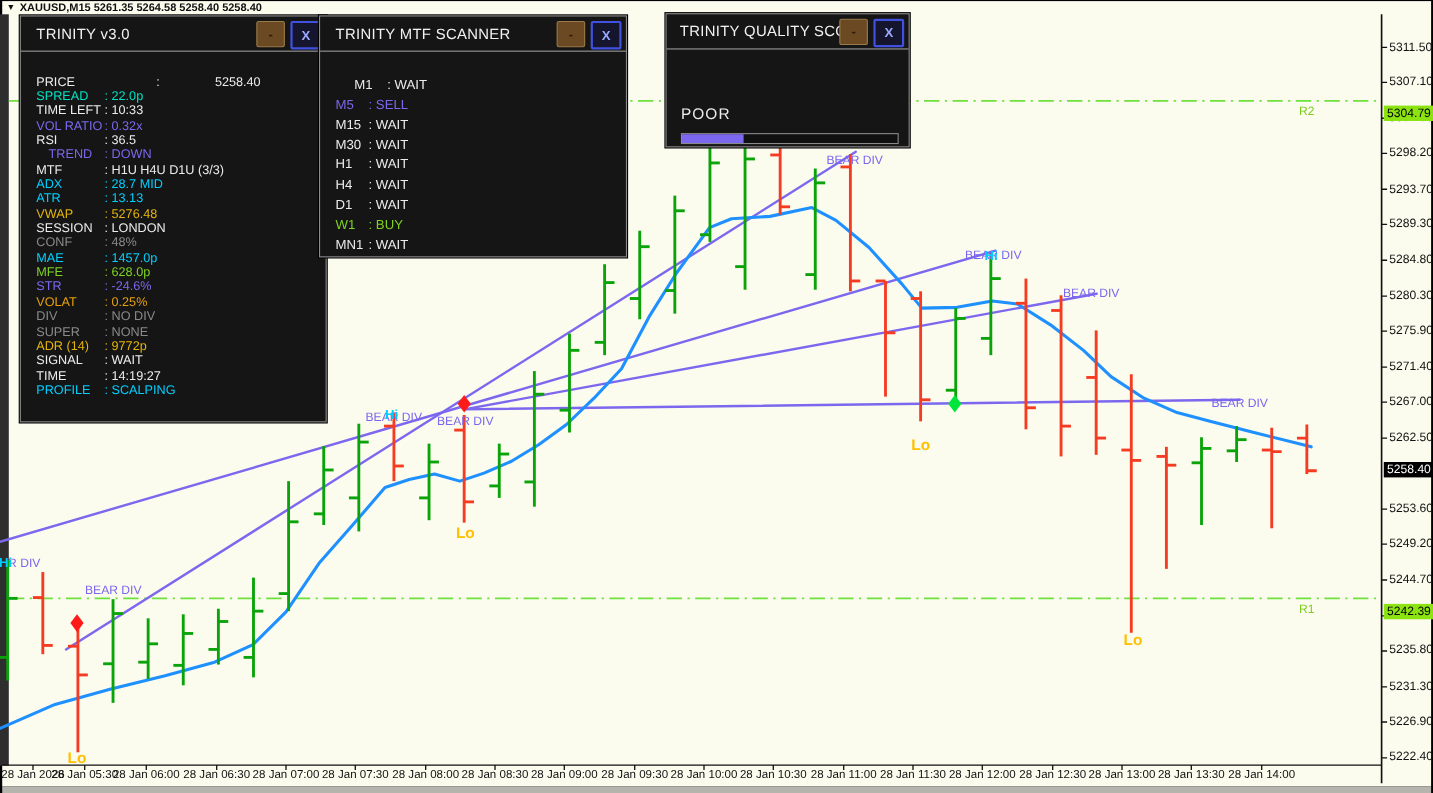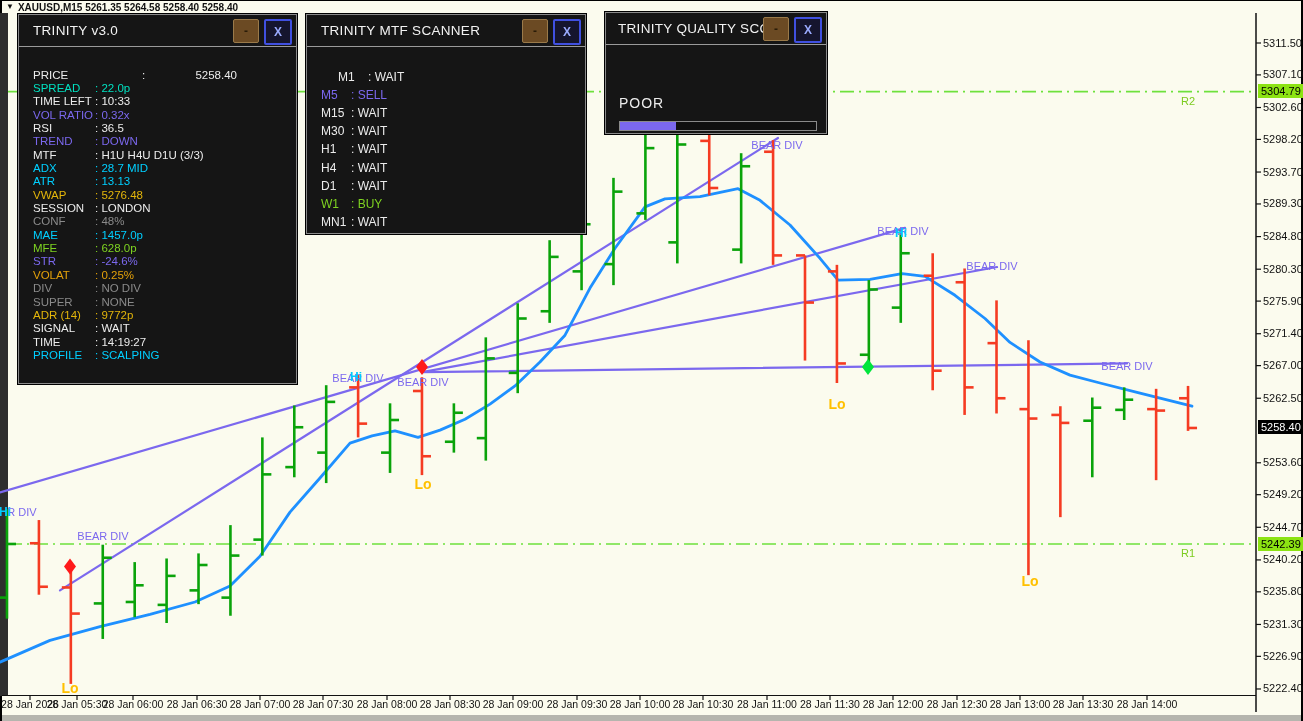--- a/index.html
+++ b/index.html
@@ -33,21 +33,21 @@
         font-size:36px;font-weight:bold;letter-spacing:1px;}
   #panel-quality .rating{position:absolute;left:13px;top:82px;font-size:14px;color:#ececec;
         letter-spacing:1px;}
   #panel-quality .pbar{position:absolute;left:13px;top:108px;width:196px;height:8px;
         background:#101010;border:1px solid #8a8a8a;}
   #panel-quality .pfill{height:100%;background:#7b68ee;}
   
   #y-axis{position:absolute;left:1256px;top:13px;width:64px;bottom:0;z-index:3;}
   .ylab{position:absolute;left:7px;font-size:11px;color:#111;}
   .badge{position:absolute;left:2px;font-size:11px;padding:0 3px;height:14px;line-height:14px;}
-  .badge.level{background:#8ce312;color:#000;}
+  .badge.level{background:#8ce312;color:#000;margin-top:12px;}
   .badge.current{background:#000;color:#fff;}
   #x-axis{position:absolute;left:0;top:698px;width:1256px;height:14px;z-index:3;}
   .xlab{position:absolute;top:0;transform:translateX(-50%);font-size:10.5px;color:#111;
         white-space:nowrap;}
 </style>
 </head>
 <body>
 
 <div id="app">
   <div id="paper"></div>
@@ -299,41 +299,41 @@
         <span class="btn min">-</span>
         <span class="btn cls">X</span>
       </span>
     </div>
     <div class="pbody" id="trinity-rows" style="top:53px;">
         <div class="prow" style="color: rgb(236, 236, 236); gap: 47px;"><span class="plabel">PRICE</span>: <span class="pval">5258.40</span></div>
         <div class="prow" style="color: rgb(0, 224, 192);"><span class="plabel">SPREAD</span>: <span class="pval">22.0p</span></div>
         <div class="prow" style="color: rgb(236, 236, 236);"><span class="plabel">TIME LEFT</span>: <span class="pval">10:33</span></div>
         <div class="prow" style="color: rgb(123, 104, 238);"><span class="plabel">VOL RATIO</span>: <span class="pval">0.32x</span></div>
         <div class="prow" style="color: rgb(236, 236, 236);"><span class="plabel">RSI</span>: <span class="pval">36.5</span></div>
-        <div class="prow" style="color: rgb(123, 104, 238);"><span class="plabel">TREND</span>: <span class="pval">DOWN</span></div>
+        <div class="prow" style="color: rgb(123, 104, 238); text-align: center;"><span class="plabel">TREND</span>: <span class="pval">DOWN</span></div>
         <div class="prow" style="color: rgb(236, 236, 236);"><span class="plabel">MTF</span>: <span class="pval">H1U H4U D1U (3/3)</span></div>
         <div class="prow" style="color: rgb(0, 207, 255);"><span class="plabel">ADX</span>: <span class="pval">28.7 MID</span></div>
         <div class="prow" style="color: rgb(0, 207, 255);"><span class="plabel">ATR</span>: <span class="pval">13.13</span></div>
         <div class="prow" style="color: rgb(227, 181, 10);"><span class="plabel">VWAP</span>: <span class="pval">5276.48</span></div>
         <div class="prow" style="color: rgb(236, 236, 236);"><span class="plabel">SESSION</span>: <span class="pval">LONDON</span></div>
         <div class="prow" style="color: rgb(138, 138, 138);"><span class="plabel">CONF</span>: <span class="pval">48%</span></div>
         <div class="prow" style="color: rgb(0, 207, 255);"><span class="plabel">MAE</span>: <span class="pval">1457.0p</span></div>
         <div class="prow" style="color: rgb(126, 211, 33);"><span class="plabel">MFE</span>: <span class="pval">628.0p</span></div>
         <div class="prow" style="color: rgb(123, 104, 238);"><span class="plabel">STR</span>: <span class="pval">-24.6%</span></div>
         <div class="prow" style="color: rgb(227, 160, 10);"><span class="plabel">VOLAT</span>: <span class="pval">0.25%</span></div>
         <div class="prow" style="color: rgb(138, 138, 138);"><span class="plabel">DIV</span>: <span class="pval">NO DIV</span></div>
         <div class="prow" style="color: rgb(138, 138, 138);"><span class="plabel">SUPER</span>: <span class="pval">NONE</span></div>
         <div class="prow" style="color: rgb(227, 181, 10);"><span class="plabel">ADR (14)</span>: <span class="pval">9772p</span></div>
         <div class="prow" style="color: rgb(236, 236, 236);"><span class="plabel">SIGNAL</span>: <span class="pval">WAIT</span></div>
         <div class="prow" style="color: rgb(236, 236, 236);"><span class="plabel">TIME</span>: <span class="pval">14:19:27</span></div>
         <div class="prow" style="color: rgb(0, 207, 255);"><span class="plabel">PROFILE</span>: <span class="pval">SCALPING</span></div>
       </div>
   </div>
 
-  <div class="panel" id="panel-scanner" style="left:306px;top:14px;width:278px;height:218px;">
+  <div class="panel" id="panel-scanner" style="left:290px;top:14px;width:278px;height:218px;">
     <div class="ptitle">
       <span class="ptext">TRINITY MTF SCANNER</span>
       <span class="pbtns">
         <span class="btn min">-</span>
         <span class="btn cls">X</span>
       </span>
     </div>
     <div class="pbody" id="scanner-rows" style="top:53px;">
         <div class="prow" style="color: rgb(236, 236, 236); margin-left: 17px;"><span class="plabel">M1</span>: <span class="pval">WAIT</span></div>
         <div class="prow" style="color: rgb(123, 104, 238);"><span class="plabel">M5</span>: <span class="pval">SELL</span></div>

